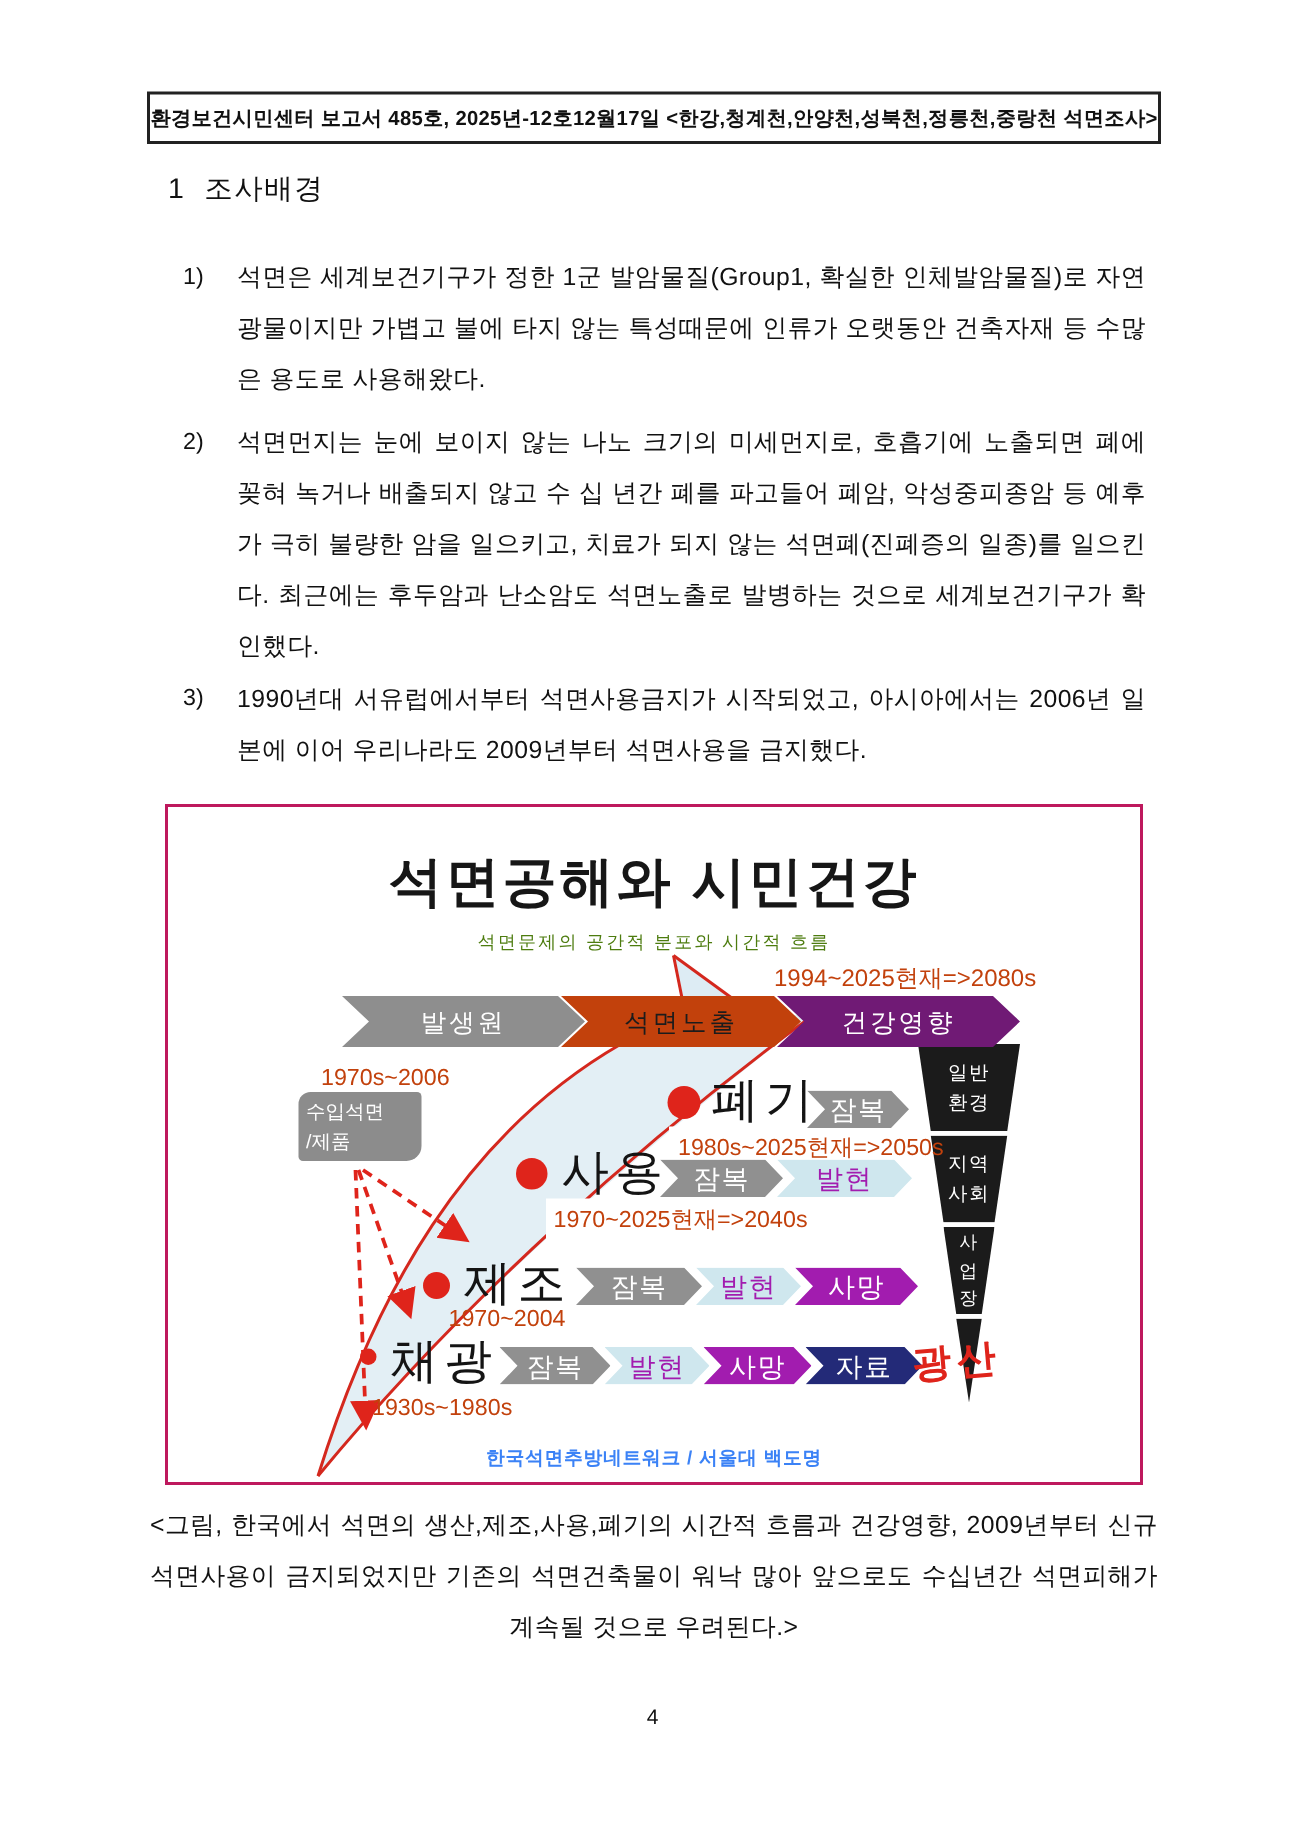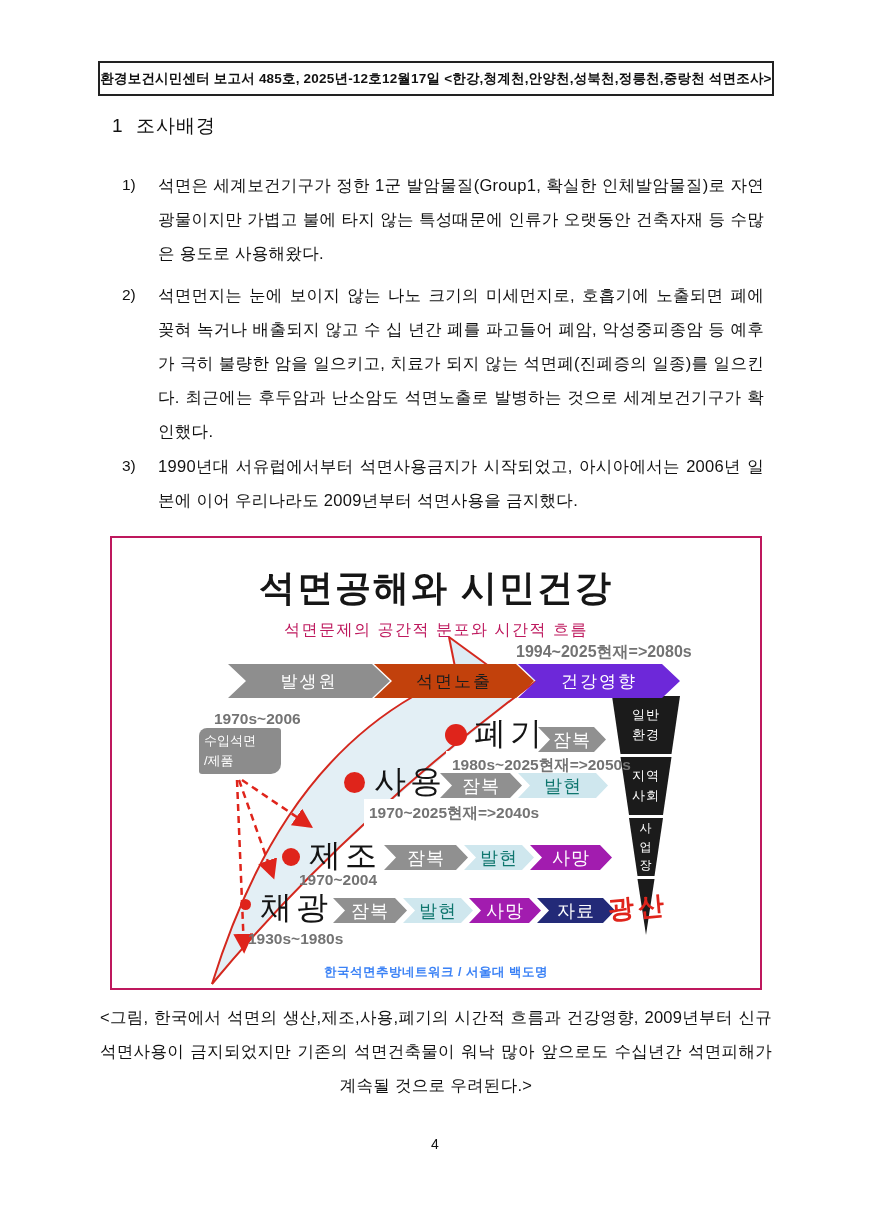--- a/index.html
+++ b/index.html
@@ -40,52 +40,52 @@
     border:2px solid #be185d; background:#fff; overflow:hidden;
   }
   .fig-inner { position:absolute; left:0; top:0; width:648px; height:450px; }
   .fig-inner > svg { position:absolute; left:0; top:0; z-index:0; }
   .fig-title {
     position:absolute; left:0; right:0; top:26px; text-align:center; z-index:2;
     font-size:36px; font-weight:600; letter-spacing:2px; color:#161616;
   }
   .fig-subtitle {
     position:absolute; left:0; right:0; top:82px; text-align:center; z-index:2;
-    font-size:16px; color:#be185d; letter-spacing:1.5px;
-  }
-  .red-note { position:absolute; z-index:3; color:#737373; font-weight:bold; font-size:15.5px; white-space:nowrap; }
+    font-size:12px; color:#4d7c0f; letter-spacing:1.5px;
+  }
+  .red-note { position:absolute; z-index:3; color:#c2410c; font-weight:normal; font-size:15.5px; white-space:nowrap; }
   .note-top { left:404px; top:104px; font-size:16px; }
   .note-import { left:102px; top:172px; }
   .note-r1 { left:340px; top:217px; }
   .note-r2 { left:257px; top:265px; }
   .note-r3 { left:187px; top:333px; }
   .note-r4 { left:136px; top:392px; }
   .whitebox { position:absolute; background:#fff; z-index:1; }
   .wb1 { left:334px; top:213px; width:236px; height:28px; }
   .wb2 { left:252px; top:261px; width:240px; height:27px; }
 
   .chev {
     position:absolute; top:126px; height:34px; z-index:2;
     display:flex; align-items:center; justify-content:center;
     font-size:17px; font-weight:500; letter-spacing:2px;
     clip-path:polygon(0 0, calc(100% - 18px) 0, 100% 50%, calc(100% - 18px) 100%, 0 100%, 18px 50%);
     text-align:center;
   }
   .b1 { left:116px; width:162px; background:#8e8e8e; color:#fff; }
   .b2 { left:262px; width:160px; background:#c2410c; color:#1c1c1c; }
-  .b3 { left:406px; width:162px; background:#6d28d9; color:#fff; }
+  .b3 { left:406px; width:162px; background:#701a75; color:#fff; }
 
   .stage {
     position:absolute; height:25px; z-index:2;
     display:flex; align-items:center; justify-content:center;
     font-size:18px; font-weight:500; letter-spacing:1px;
     clip-path:polygon(0 0, calc(100% - 12px) 0, 100% 50%, calc(100% - 12px) 100%, 0 100%, 12px 50%);
   }
   .sg { background:#909090; color:#fff; }
-  .sb { background:#cfe7ee; color:#0f766e; }
+  .sb { background:#cfe7ee; color:#a21caf; }
   .sk { background:#a21caf; color:#fff; }
   .sn { background:#232a78; color:#fff; }
 
   .dot { position:absolute; border-radius:50%; background:#df241b; z-index:2; }
   .rowlab { position:absolute; z-index:2; font-size:32px; font-weight:500; color:#141414; letter-spacing:4px; white-space:nowrap; }
 
   .d1 { left:333px; top:186px; width:22px; height:22px; }
   .l1 { left:362px; top:174px; }
   .s1a { left:426px; top:189px; width:68px; }
   .d2 { left:232px; top:234px; width:21px; height:21px; }

